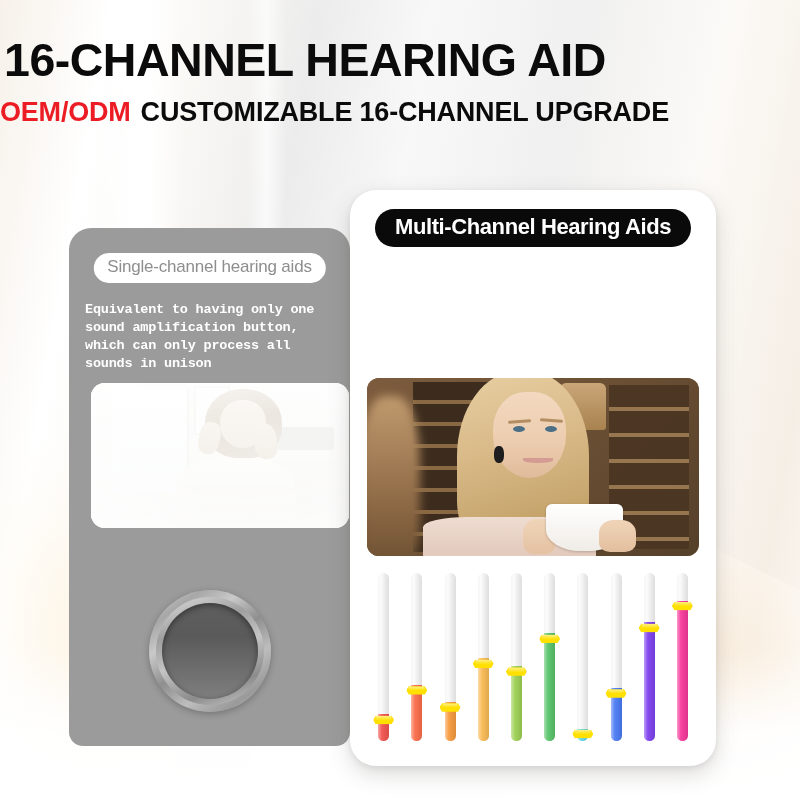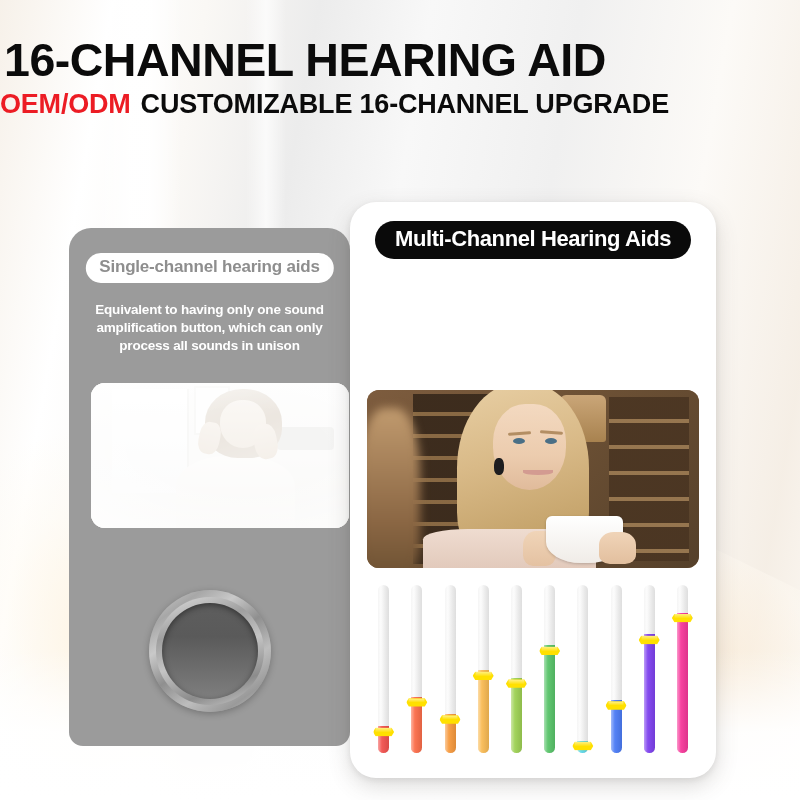--- a/index.html
+++ b/index.html
@@ -66,21 +66,21 @@
   #title-main {
     font-size: 47px;
     font-weight: 700;
     letter-spacing: -0.5px;
     color: #0b0b0b;
     line-height: 1.0;
     white-space: nowrap;
     transform: scaleX(0.99);
   }
   #subtitle-row {
-    margin-top: 8px;
+    margin-top: 16px;
     font-size: 27px;
     font-weight: 700;
     line-height: 1.0;
     white-space: nowrap;
     letter-spacing: -0.2px;
   }
   #subtitle-oem { color: #ec1c24; }
   #subtitle-rest { color: #0b0b0b; margin-left: 10px; }
 
   
@@ -94,32 +94,32 @@
     overflow: hidden;
   }
   #single-pill {
     position: absolute; left: 50%; top: 25px;
     transform: translateX(-50%);
     background: #ffffff;
     color: #8e8e8e;
     border-radius: 999px;
     padding: 4px 14px 6px;
     font-size: 17px;
-    font-weight: 700;
+    font-weight: 400;
     white-space: nowrap;
     letter-spacing: -0.2px;
   }
   #single-desc {
     position: absolute; left: 16px; top: 73px; width: 249px;
     color: #ffffff;
     font-size: 13.5px;
     font-weight: 700;
     line-height: 1.33;
-    text-align: center;
     letter-spacing: -0.2px;
+    font-family: Liberation Mono, monospace;
   }
   
   #single-photo {
     position: absolute; left: 22px; top: 155px;
     width: 258px; height: 145px;
     border-radius: 14px;
     overflow: hidden;
     background: #f4f3f1;
   }
   #single-photo .ph-bg {
@@ -214,21 +214,20 @@
   
   #card-multi {
     position: absolute;
     left: 350px; top: 190px;
     width: 366px; height: 576px;
     background: #ffffff;
     border-radius: 26px;
     z-index: 8;
     box-shadow: 0 8px 22px rgba(80,75,70,0.20), 0 2px 6px rgba(0,0,0,0.08);
     overflow: hidden;
-    margin-top: 12px;
   }
   #multi-pill {
     position: absolute; left: 50%; top: 19px;
     transform: translateX(-50%);
     background: #0a0a0a;
     color: #ffffff;
     border-radius: 999px;
     padding: 5px 20px 7px;
     font-size: 22px;
     font-weight: 700;

